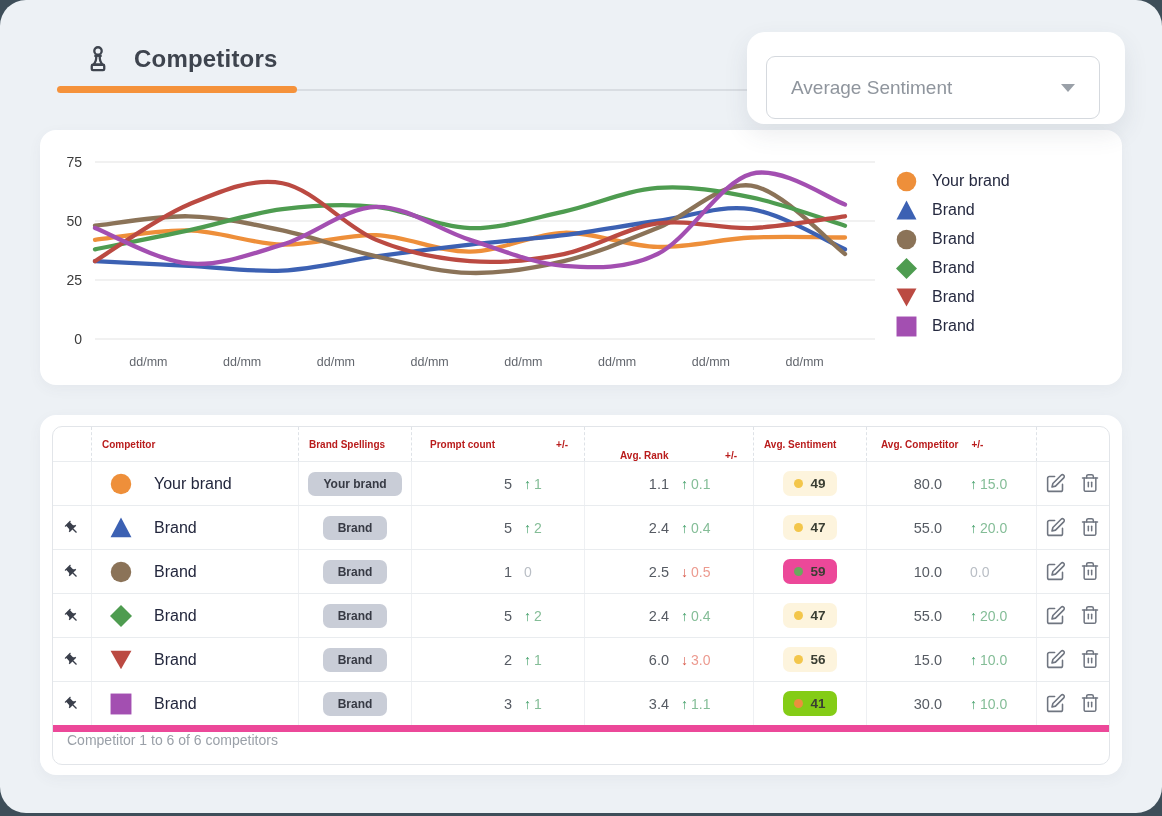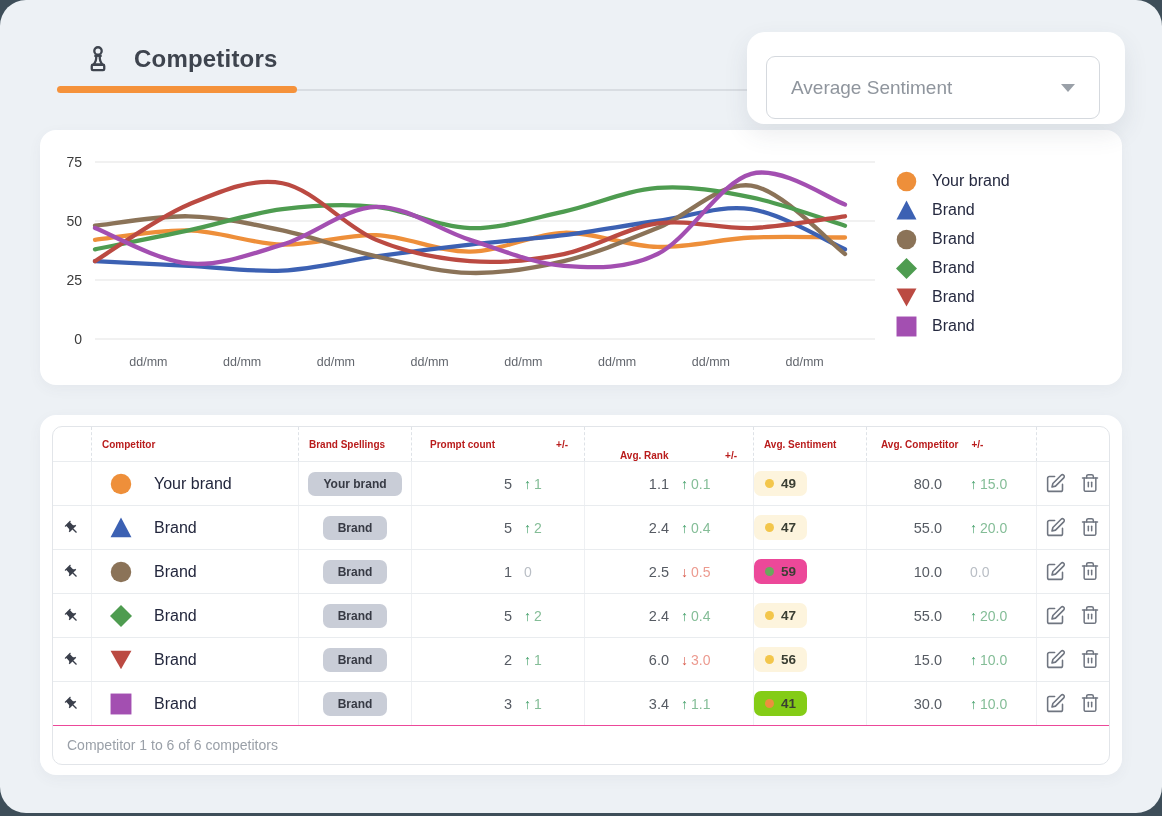--- a/index.html
+++ b/index.html
@@ -103,35 +103,35 @@
   .cell-rank { padding-right:20px; gap:12px; }
   .cell-rank .d { width:52px; }
   .cell-vis { padding-right:16px; gap:28px; }
   .cell-vis .d { width:50px; }
   .delta { font-size:14px; display:inline-flex; align-items:center; gap:3px; }
   .delta.up   { color:#84bd97; }
   .delta.up .arrow { color:#3f9e66; }
   .delta.down { color:#ec9a8f; }
   .delta.down .arrow { color:#d95a4b; }
   .delta.none { color:#b9bec5; }
-  .cell-sent { }
+  .cell-sent { justify-content:center; }
   .sent {
     display:inline-flex; align-items:center; gap:7px;
     border-radius:7px; padding:5px 11px;
     font-size:13.5px; font-weight:700; color:#3a3e33;
   }
   .sent .dot { width:9px; height:9px; border-radius:50%; }
   .tone-yellow { background:#fdf4dd; } .tone-yellow .dot { background:#f3c64b; }
   .tone-green  { background:#ec4899; } .tone-green .dot  { background:#6aa85d; }
   .tone-orange { background:#84cc16;border-radius:7px; } .tone-orange .dot { background:#ec8f3e; }
   .cell-actions { justify-content:center; gap:14px; }
   .icon-btn { width:21px; height:21px; display:flex; cursor:pointer; }
   .tfoot {
-    flex:1; border-top:1px solid #ec4899;
-    display:flex; align-items:center; padding-left:14px;
+    flex:1; border-top:7px solid #ec4899;
+    display:flex; padding-left:14px;
   }
   .tfoot span { font-size:14px; color:#9aa0a8; }
 </style>
 </head>
 <body>
 
 <div class="panel">
 
   <div class="app-header">
     <span class="pawn">

